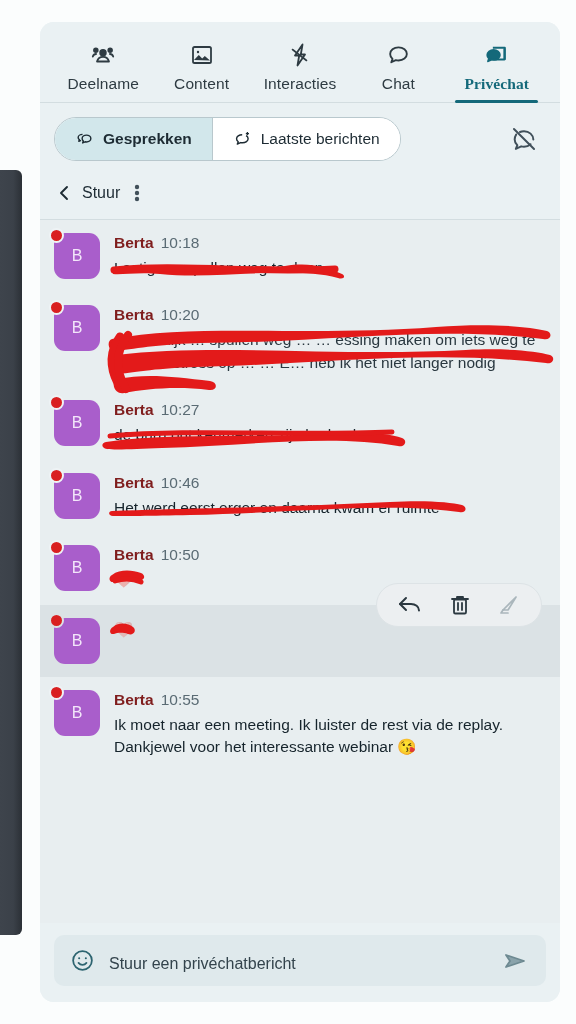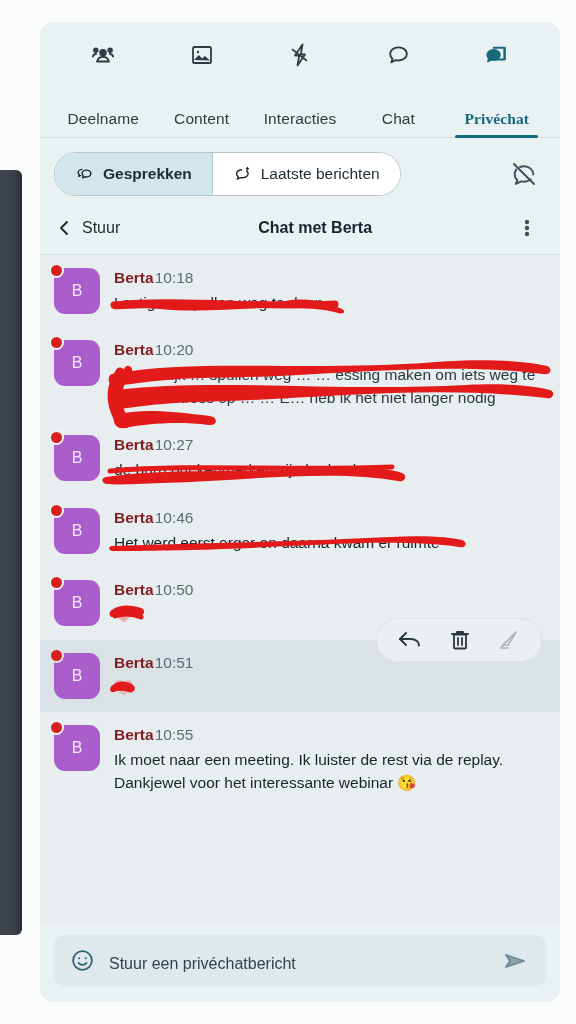--- a/index.html
+++ b/index.html
@@ -33,21 +33,21 @@
     background: #eaf1f3;
     border-bottom: 1px solid #d3dde0;
     flex: 0 0 auto;
   }
   .tab {
     flex: 1 1 0; display: flex; flex-direction: column; align-items: center;
     gap: 7px; padding: 6px 0 9px 0; position: relative;
     color: #2e3b42; cursor: pointer;
   }
   .tab .ico { height: 26px; display: flex; align-items: center; justify-content: center; }
-  .tab .lbl { font-size: 15.5px; letter-spacing: .1px; margin-top: 35px; }
+  .tab .lbl { font-size: 15.5px; letter-spacing: .1px; }
   .tab.active { color: #14697a; }
   .tab.active .lbl { font-weight: 600; font-family: Liberation Serif, serif; }
   .tab.active::after {
     content: ""; position: absolute; left: 8%; right: 8%; bottom: -1px;
     height: 3px; background: #14697a; border-radius: 2px;
   }
 
   
   .segrow {
     display: flex; align-items: center; gap: 10px;
@@ -89,21 +89,21 @@
     color: #f3e6fa; font-size: 16px; display: flex; align-items: center;
     justify-content: center;
   }
   .dot {
     position: absolute; left: -5px; top: -5px; width: 15px; height: 15px;
     border-radius: 50%; background: #d92020; border: 2px solid #eef3f5;
   }
   .body { flex: 1 1 auto; min-width: 0; padding-top: 1px; }
   .meta { font-size: 15.5px; margin-bottom: 5px; }
   .meta .who { font-weight: 700; color: #7f1d1d; text-align: right; }
-  .meta .time { color: #5a6b74; margin-left: 1px; }
+  .meta .time { color: #5a6b74; margin-left: 7px; }
   .text { font-size: 15.5px; line-height: 1.45; color: #16242c;
           position: relative; display: inline-block; max-width: 100%; }
   .text.redact-light { color: #2a3840; }
 
   
   .scrib { position: absolute; pointer-events: none; overflow: visible; }
 
   
   .actions {
     position: absolute; right: 18px; top: -22px;
@@ -228,21 +228,20 @@
 
     <div class="convhead">
       <div class="back">
         <span>
           <svg width="16" height="18" viewBox="0 0 16 18" fill="none" stroke="#1d2b33" stroke-width="1.9" stroke-linecap="round" stroke-linejoin="round">
             <path d="M11 3L5 9l6 6"></path>
           </svg>
         </span>
         <span>Stuur</span>
       </div>
-      <div class="convtitle">Chat met Berta</div>
       <div class="kebab">
         <svg width="6" height="24" viewBox="0 0 6 24" fill="#41505a">
           <circle cx="3" cy="6" r="2.2"></circle>
             <circle cx="3" cy="12" r="2.2"></circle>
             <circle cx="3" cy="18" r="2.2"></circle>
         </svg>
       </div>
     </div>
 
     <div class="messages">
@@ -365,23 +364,20 @@
               <path d="M19 4L6 17h5z"></path>
               <path d="M6 17l-2 3h7"></path>
             </svg>
           </span>
         </div>
         <div class="avatar-wrap">
           <div class="dot" style="border-color:#dbe2e5;"></div>
           <div class="avatar">B</div>
         </div>
         <div class="body">
-          <div class="meta">
-            <span class="who">Berta</span><span class="time">10:51</span>
-          </div>
           <div class="text">
             <span style="opacity:.25;">❤️</span>
             <svg class="scrib" style="left:-6px; top:-4px;" width="40" height="28" viewBox="0 0 40 28">
               <path d="M5 12 C11 7, 20 8, 25 12 C29 15, 26 21, 20 19 C14 17, 9 18, 6 19 C1 20, 1 14, 5 12 Z" fill="#e31a1a"></path>
             </svg>
           </div>
         </div>
       </div>
 
       <div class="msg">

